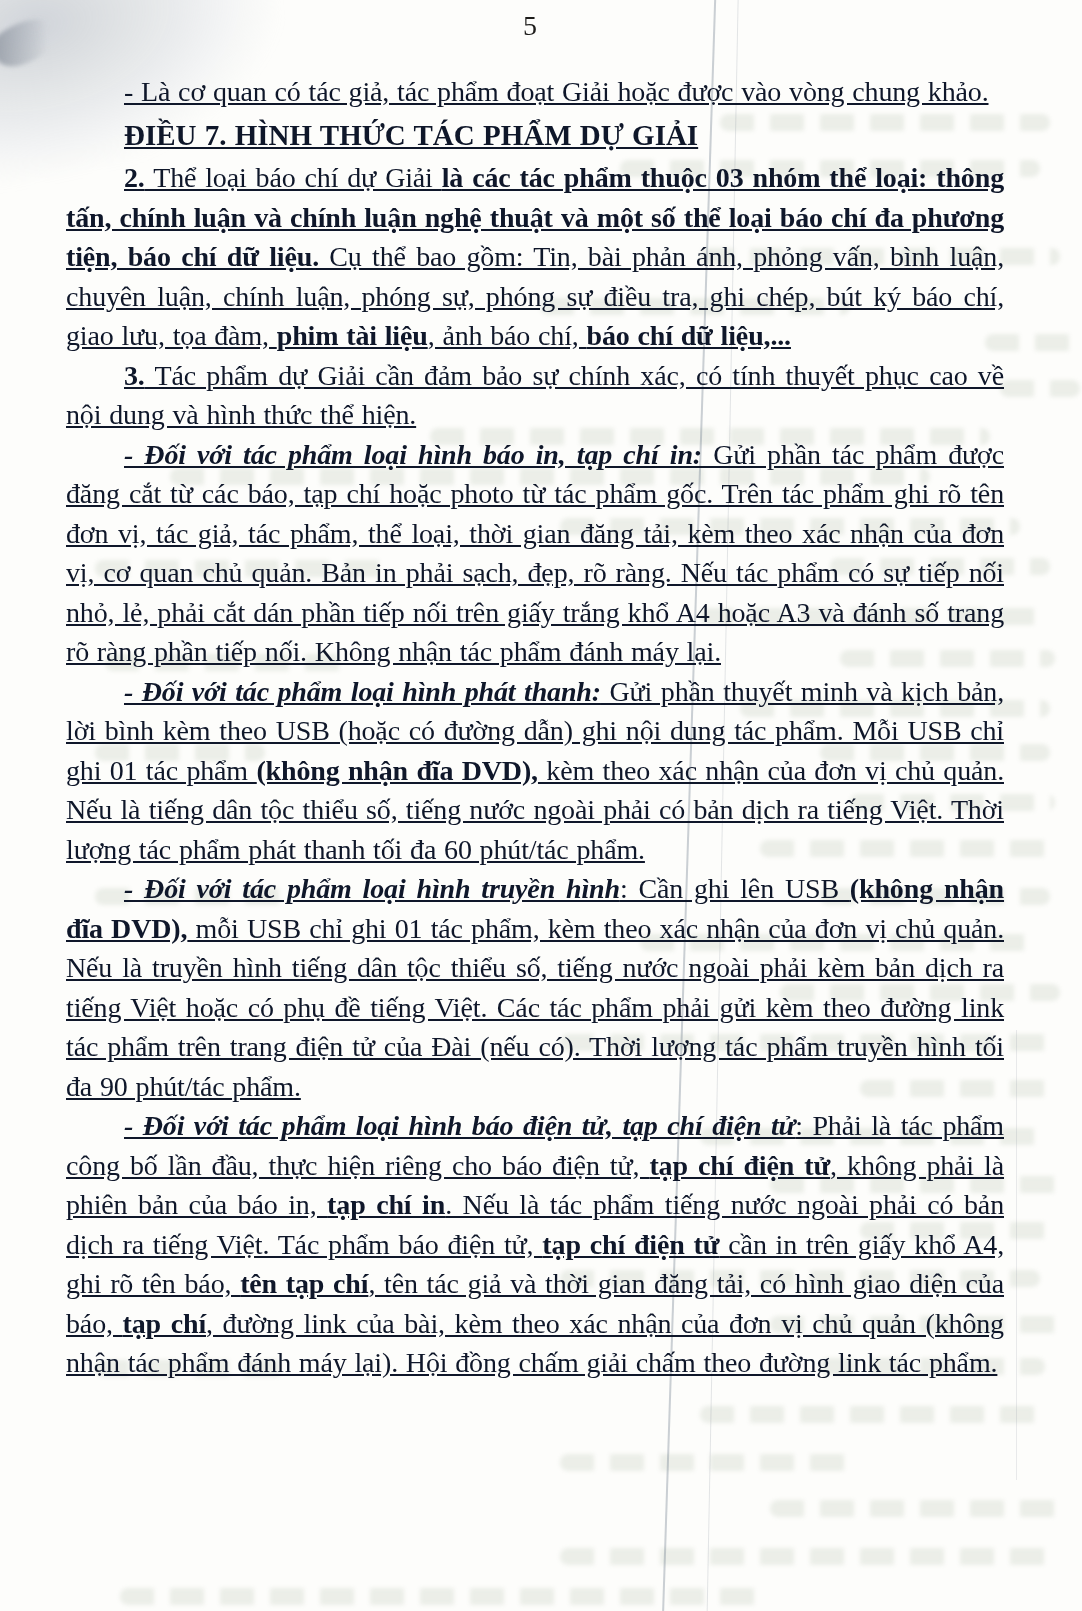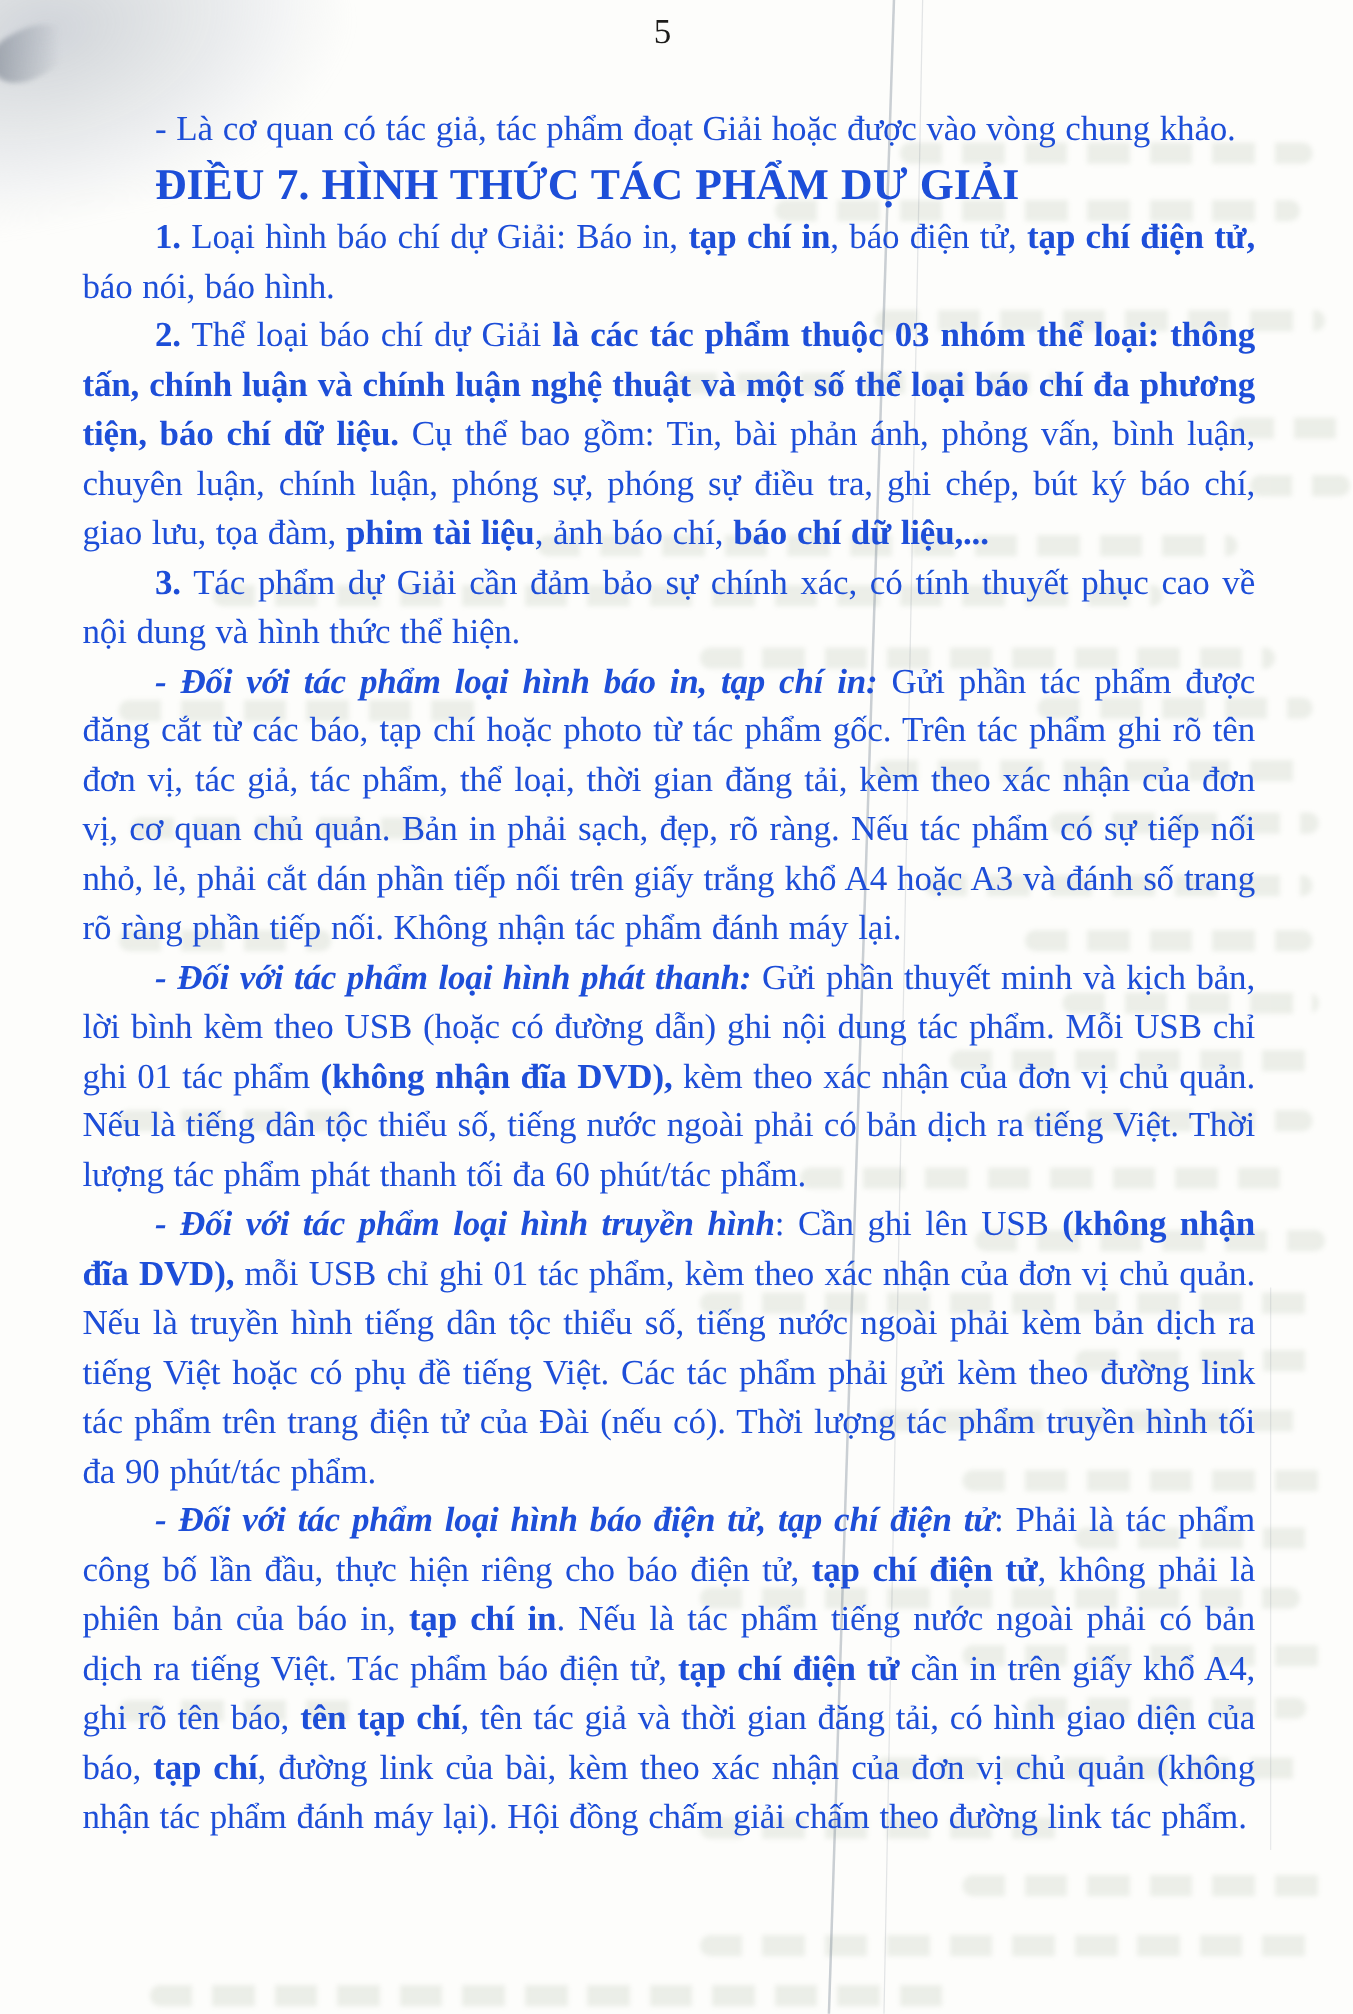--- a/index.html
+++ b/index.html
@@ -39,29 +39,30 @@
     background:repeating-linear-gradient(90deg, rgba(148,164,138,.55) 0 34px, rgba(148,164,138,0) 34px 50px);
     opacity:.30;filter:blur(2.2px);
   }
 
   
   .page-number{
     position:absolute;top:10px;left:0;width:1060px;text-align:center;
     font-size:28px;color:#1d1c1a;
   }
   .doc-body{
-    position:absolute;left:66px;top:84px;width:938px;
+    position:absolute;left:66px;top:72px;width:938px;
     font-size:28px;line-height:39.5px;
-    color:#1d4ed8;
+    color:#0f172a;
     text-align:justify;
     letter-spacing:-0.15px;
     word-spacing:1px;
+    text-decoration:underline;
   }
   .para{margin:0;text-indent:58px;}
-  .para.heading{font-weight:bold;font-size:35px;margin:4px 0 3px 0;letter-spacing:0;}
+  .para.heading{font-weight:bold;font-size:29px;margin:4px 0 3px 0;letter-spacing:0;}
   .run-b{font-weight:bold;}
   .run-i{font-style:italic;margin-top:28px;}
 </style>
 </head>
 <body>
 
 <div class="page">
 
   <div class="ghost-layer">
       <div class="ghost" style="left: 720px; top: 114px; width: 330px;"></div>
@@ -106,21 +107,20 @@
   <div class="corner-shadow"></div>
   <div class="corner-streak"></div>
   <div class="fold-line l1"></div>
   <div class="fold-line l2"></div>
   <div class="fold-line l3"></div>
 
   <div class="page-number">5</div>
   <div class="doc-body" id="doc-body">
       <p class="para"><span>- Là cơ quan có tác giả, tác phẩm đoạt Giải hoặc được vào vòng chung khảo.</span></p>
       <p class="para heading"><span class="run-b">ĐIỀU 7. HÌNH THỨC TÁC PHẨM DỰ GIẢI</span></p>
-      <p class="para"><span class="run-b">1.</span><span> Loại hình báo chí dự Giải: Báo in, </span><span class="run-b">tạp chí in</span><span>, báo điện tử, </span><span class="run-b">tạp chí điện tử,</span><span> báo nói, báo hình.</span></p>
       <p class="para"><span class="run-b">2.</span><span> Thể loại báo chí dự Giải </span><span class="run-b">là các tác phẩm thuộc 03 nhóm thể loại: thông tấn, chính luận và chính luận nghệ thuật và một số thể loại báo chí đa phương tiện, báo chí dữ liệu.</span><span> Cụ thể bao gồm: Tin, bài phản ánh, phỏng vấn, bình luận, chuyên luận, chính luận, phóng sự, phóng sự điều tra, ghi chép, bút ký báo chí, giao lưu, tọa đàm, </span><span class="run-b">phim tài liệu</span><span>, ảnh báo chí, </span><span class="run-b">báo chí dữ liệu,...</span></p>
       <p class="para"><span class="run-b">3.</span><span> Tác phẩm dự Giải cần đảm bảo sự chính xác, có tính thuyết phục cao về nội dung và hình thức thể hiện.</span></p>
       <p class="para"><span class="run-b run-i">- Đối với tác phẩm loại hình báo in, tạp chí in:</span><span> Gửi phần tác phẩm được đăng cắt từ các báo, tạp chí hoặc photo từ tác phẩm gốc. Trên tác phẩm ghi rõ tên đơn vị, tác giả, tác phẩm, thể loại, thời gian đăng tải, kèm theo xác nhận của đơn vị, cơ quan chủ quản. Bản in phải sạch, đẹp, rõ ràng. Nếu tác phẩm có sự tiếp nối nhỏ, lẻ, phải cắt dán phần tiếp nối trên giấy trắng khổ A4 hoặc A3 và đánh số trang rõ ràng phần tiếp nối. Không nhận tác phẩm đánh máy lại.</span></p>
       <p class="para"><span class="run-b run-i">- Đối với tác phẩm loại hình phát thanh:</span><span> Gửi phần thuyết minh và kịch bản, lời bình kèm theo USB (hoặc có đường dẫn) ghi nội dung tác phẩm. Mỗi USB chỉ ghi 01 tác phẩm </span><span class="run-b">(không nhận đĩa DVD),</span><span> kèm theo xác nhận của đơn vị chủ quản. Nếu là tiếng dân tộc thiểu số, tiếng nước ngoài phải có bản dịch ra tiếng Việt. Thời lượng tác phẩm phát thanh tối đa 60 phút/tác phẩm.</span></p>
       <p class="para"><span class="run-b run-i">- Đối với tác phẩm loại hình truyền hình</span><span>: Cần ghi lên USB </span><span class="run-b">(không nhận đĩa DVD),</span><span> mỗi USB chỉ ghi 01 tác phẩm, kèm theo xác nhận của đơn vị chủ quản. Nếu là truyền hình tiếng dân tộc thiểu số, tiếng nước ngoài phải kèm bản dịch ra tiếng Việt hoặc có phụ đề tiếng Việt. Các tác phẩm phải gửi kèm theo đường link tác phẩm trên trang điện tử của Đài (nếu có). Thời lượng tác phẩm truyền hình tối đa 90 phút/tác phẩm.</span></p>
       <p class="para"><span class="run-b run-i">- Đối với tác phẩm loại hình báo điện tử, tạp chí điện tử</span><span>: Phải là tác phẩm công bố lần đầu, thực hiện riêng cho báo điện tử, </span><span class="run-b">tạp chí điện tử</span><span>, không phải là phiên bản của báo in, </span><span class="run-b">tạp chí in</span><span>. Nếu là tác phẩm tiếng nước ngoài phải có bản dịch ra tiếng Việt. Tác phẩm báo điện tử, </span><span class="run-b">tạp chí điện tử</span><span> cần in trên giấy khổ A4, ghi rõ tên báo, </span><span class="run-b">tên tạp chí</span><span>, tên tác giả và thời gian đăng tải, có hình giao diện của báo, </span><span class="run-b">tạp chí</span><span>, đường link của bài, kèm theo xác nhận của đơn vị chủ quản (không nhận tác phẩm đánh máy lại). Hội đồng chấm giải chấm theo đường link tác phẩm.</span></p>
     </div>
 </div>
 
 </body></html>

